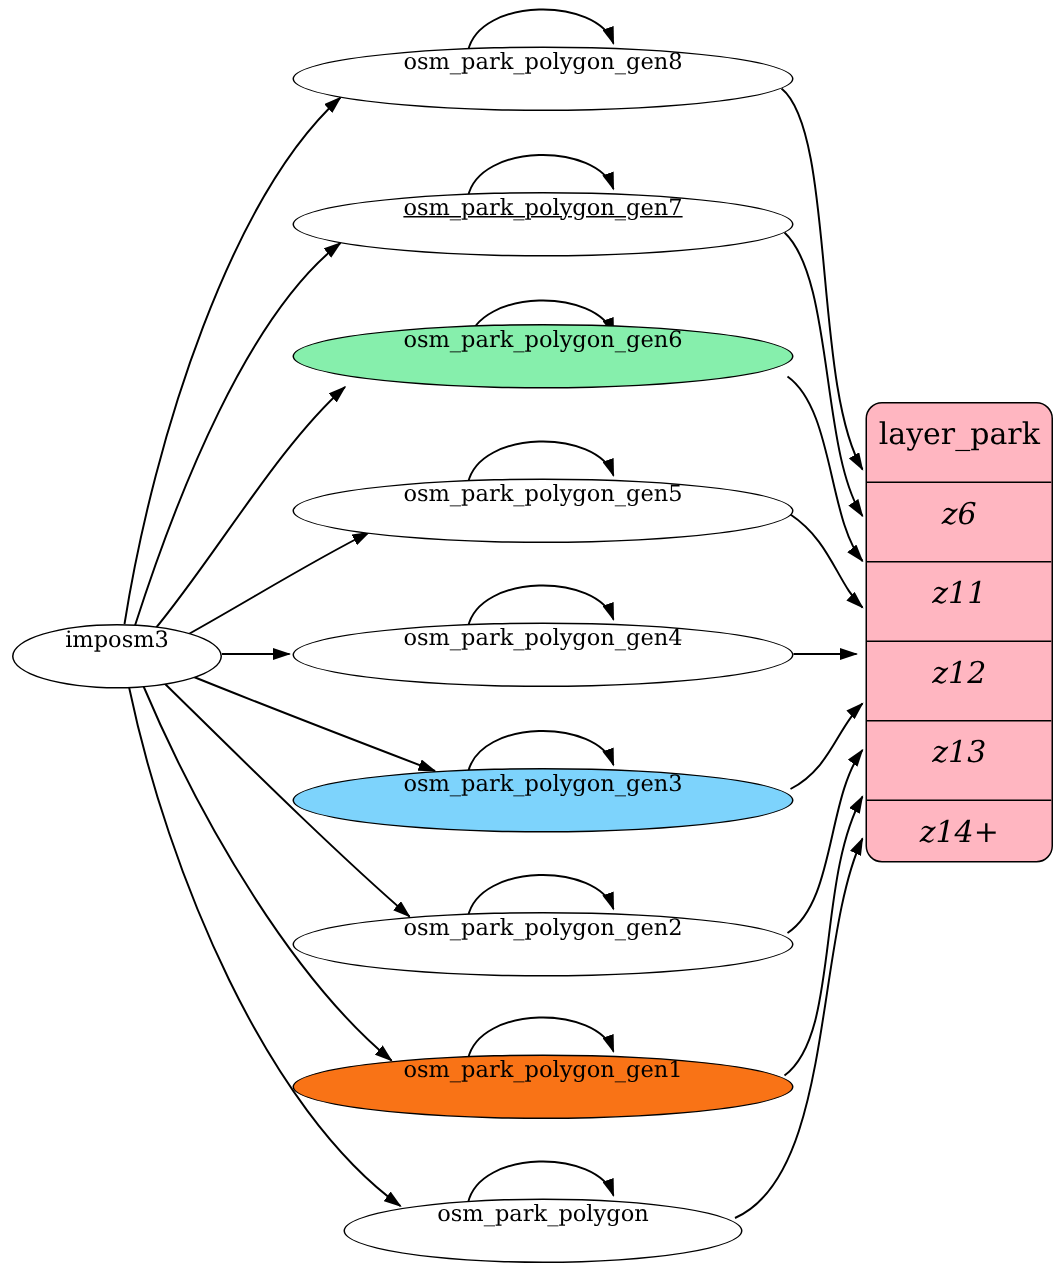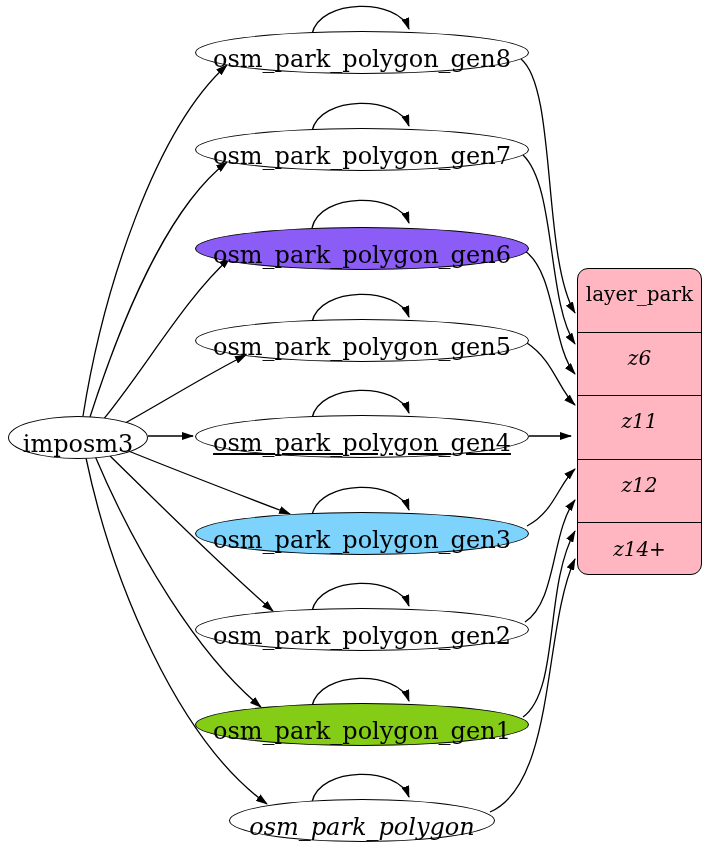--- a/index.html
+++ b/index.html
@@ -10,22 +10,22 @@
     font-family:"DejaVu Serif","Liberation Serif",serif;
     overflow:hidden;
   }
   .edges{position:absolute;left:0;top:0;width:707px;height:851px;}
   .edges path{fill:none;stroke:#000;stroke-width:1.3px;}
   .edges .arrowhead{fill:#000;stroke:none;}
   .node{
     position:absolute;box-sizing:border-box;
     border:1.4px solid #000;border-radius:50%;
     background:#fff;
-    display:flex;align-items:flex-end;justify-content:center;
-    font-size:24px;color:#000;white-space:nowrap;
+    display:flex;align-items:flex-start;justify-content:center;
+    font-size:15px;color:#000;white-space:nowrap;
   }
   .record{
     position:absolute;box-sizing:border-box;
     border:1.4px solid #000;border-radius:11px;
     background:#ffb6c1;
     display:flex;flex-direction:column;
     font-size:20px;color:#000;overflow:hidden;gap:12px;
   }
   .record .row{
     flex:1;display:flex;align-items:center;justify-content:center;
@@ -74,47 +74,48 @@
       </g>
   </svg>
 
   <div id="nodes-layer">
       <div class="node" style="left: 8px; top: 415.5px; width: 140px; height: 43px; background: rgb(255, 255, 255);">
         <span>imposm3</span>
       </div>
       <div class="node" style="left: 195px; top: 30.5px; width: 334px; height: 43px; background: rgb(255, 255, 255);">
         <span>osm_park_polygon_gen8</span>
       </div>
-      <div class="node" style="left: 195px; top: 127.5px; width: 334px; height: 43px; background: rgb(255, 255, 255);">
+      <div class="node" style="left: 195px; top: 127.5px; width: 334px; height: 43px; background: rgb(255, 255, 255); text-decoration: underline;">
         <span>osm_park_polygon_gen7</span>
       </div>
-      <div class="node" style="left: 195px; top: 227px; width: 334px; height: 43px; background: #8b5cf6;">
+      <div class="node" style="left: 195px; top: 216px; width: 334px; height: 43px; background: #86efac;">
         <span>osm_park_polygon_gen6</span>
       </div>
       <div class="node" style="left: 195px; top: 318.5px; width: 334px; height: 43px; background: rgb(255, 255, 255);">
         <span>osm_park_polygon_gen5</span>
       </div>
-      <div class="node" style="left: 195px; top: 414.5px; width: 334px; height: 43px; background: rgb(255, 255, 255); text-decoration: underline;">
+      <div class="node" style="left: 195px; top: 414.5px; width: 334px; height: 43px; background: rgb(255, 255, 255);">
         <span>osm_park_polygon_gen4</span>
       </div>
       <div class="node" style="left: 195px; top: 511.5px; width: 334px; height: 43px; background: #7dd3fc;">
         <span>osm_park_polygon_gen3</span>
       </div>
       <div class="node" style="left: 195px; top: 607.5px; width: 334px; height: 43px; background: rgb(255, 255, 255);">
         <span>osm_park_polygon_gen2</span>
       </div>
-      <div class="node" style="left: 195px; top: 702.5px; width: 334px; height: 43px; background: #84cc16;">
+      <div class="node" style="left: 195px; top: 702.5px; width: 334px; height: 43px; background: #f97316;">
         <span>osm_park_polygon_gen1</span>
       </div>
-      <div class="node" style="left: 229px; top: 798.5px; width: 266px; height: 43px; background: rgb(255, 255, 255); font-style: italic;">
+      <div class="node" style="left: 229px; top: 798.5px; width: 266px; height: 43px; background: rgb(255, 255, 255);">
         <span>osm_park_polygon</span>
       </div>
     </div>
 
   <div class="record" id="layer-record" style="left: 577px; top: 268px; width: 125px; height: 307px; background: rgb(255, 182, 193);">
     <div class="row">layer_park</div>
 
   <div class="row">z6</div>
       <div class="row">z11</div>
       <div class="row">z12</div>
+      <div class="row">z13</div>
       <div class="row">z14+</div>
     </div>
 </div>
 
 </body></html>

